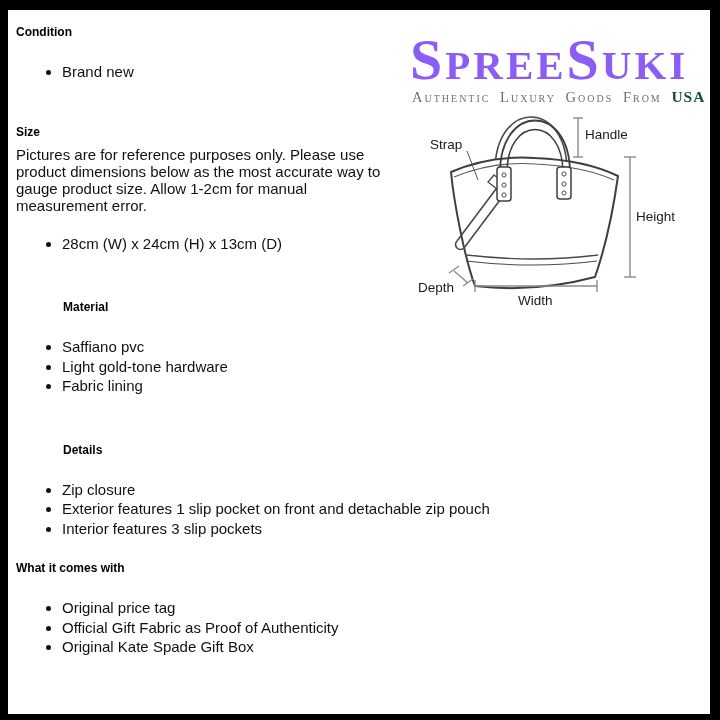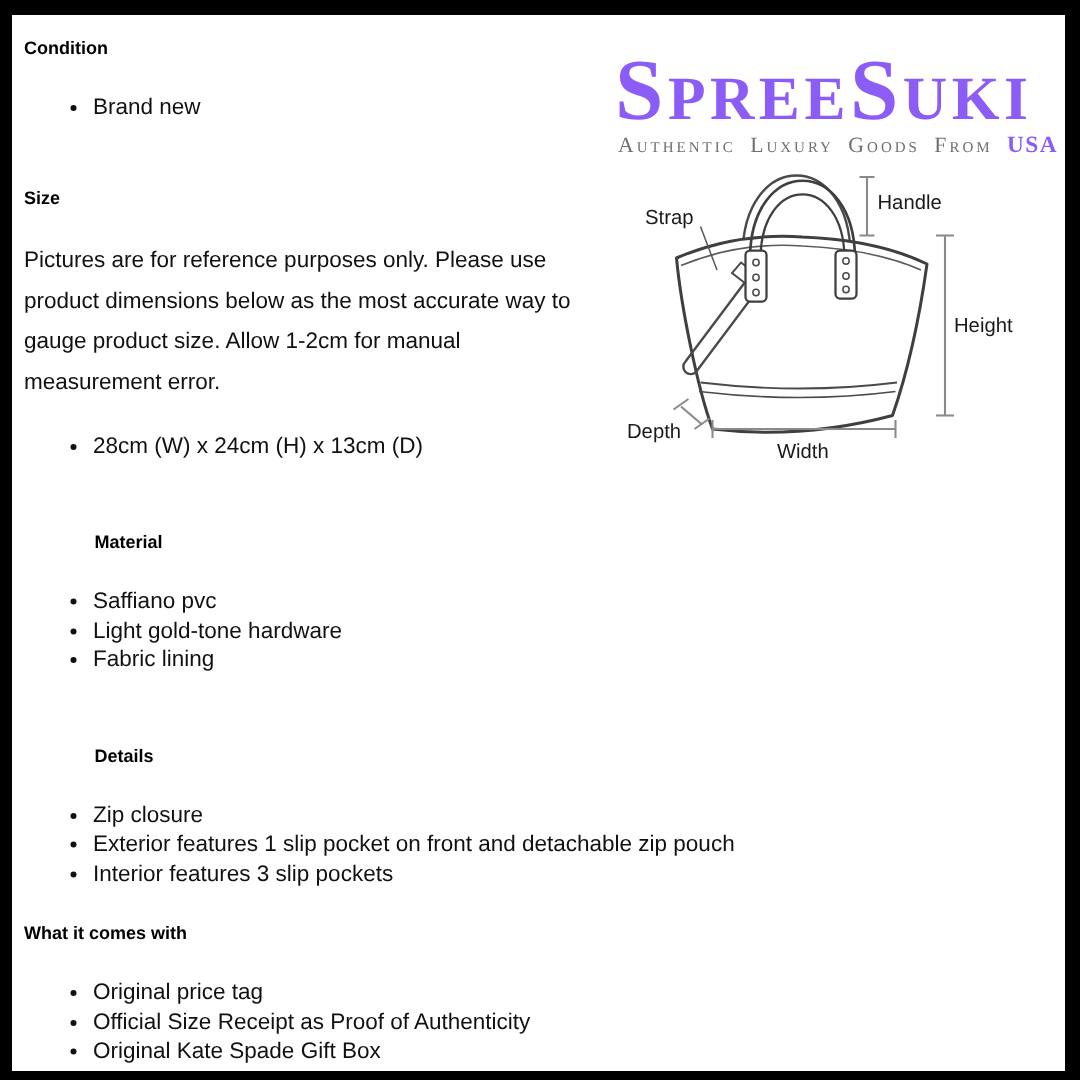--- a/index.html
+++ b/index.html
@@ -40,21 +40,21 @@
     font-family: "Liberation Serif", serif;
     font-variant: small-caps;
     font-size: 14.5px;
     letter-spacing: 2px;
     word-spacing: 4px;
     color: #6f6f6f;
     white-space: nowrap;
     margin: 1px 0 0 2px;
   }
   .tagline .usa {
-    color: #8b5cf6;
+    color: #14532d;
     font-weight: 700;
     font-size: 15.5px;
     letter-spacing: 1px;
   }
   .diagram { display: block; margin-top: 3px; }
   .diagram text {
     font-family: "Liberation Sans", sans-serif;
     font-size: 13.5px;
     fill: #1a1a1a;
   }
@@ -69,23 +69,23 @@
   h3.mt-lg { margin-top: 44px; margin-left: 47px; }
   h3.mt-md { margin-top: 40px; }
   h3.mt-sm { margin-top: 16px; }
   ul.blist {
     margin: 20px 0 20px 0;
     padding-left: 46px;
     line-height: 19.5px;
     list-style: disc;
   }
   p.body-para {
-    margin: 18px 0 0 0;
+    margin: 4px 0 0 0;
     max-width: 386px;
-    line-height: 27px;
+    line-height: 17px;
   }
   p.footer-note {
     margin: 16px 0 0 0;
     line-height: 19.5px;
   }
 </style>
 </head>
 <body>
 
 <div class="page">
@@ -178,18 +178,18 @@
   <h3 class="sec mt-lg">Details</h3>
   <ul class="blist">
     <li>Zip closure</li>
     <li>Exterior features 1 slip pocket on front and detachable zip pouch</li>
     <li>Interior features 3 slip pockets</li>
   </ul>
 
   <h3 class="sec mt-sm">What it comes with</h3>
   <ul class="blist">
     <li>Original price tag</li>
-    <li>Official Size Receipt as Proof of Authenticity</li>
+    <li>Official Gift Fabric as Proof of Authenticity</li>
     <li>Original Kate Spade Gift Box</li>
   </ul>
 
 
 </div>
 
 </body></html>

